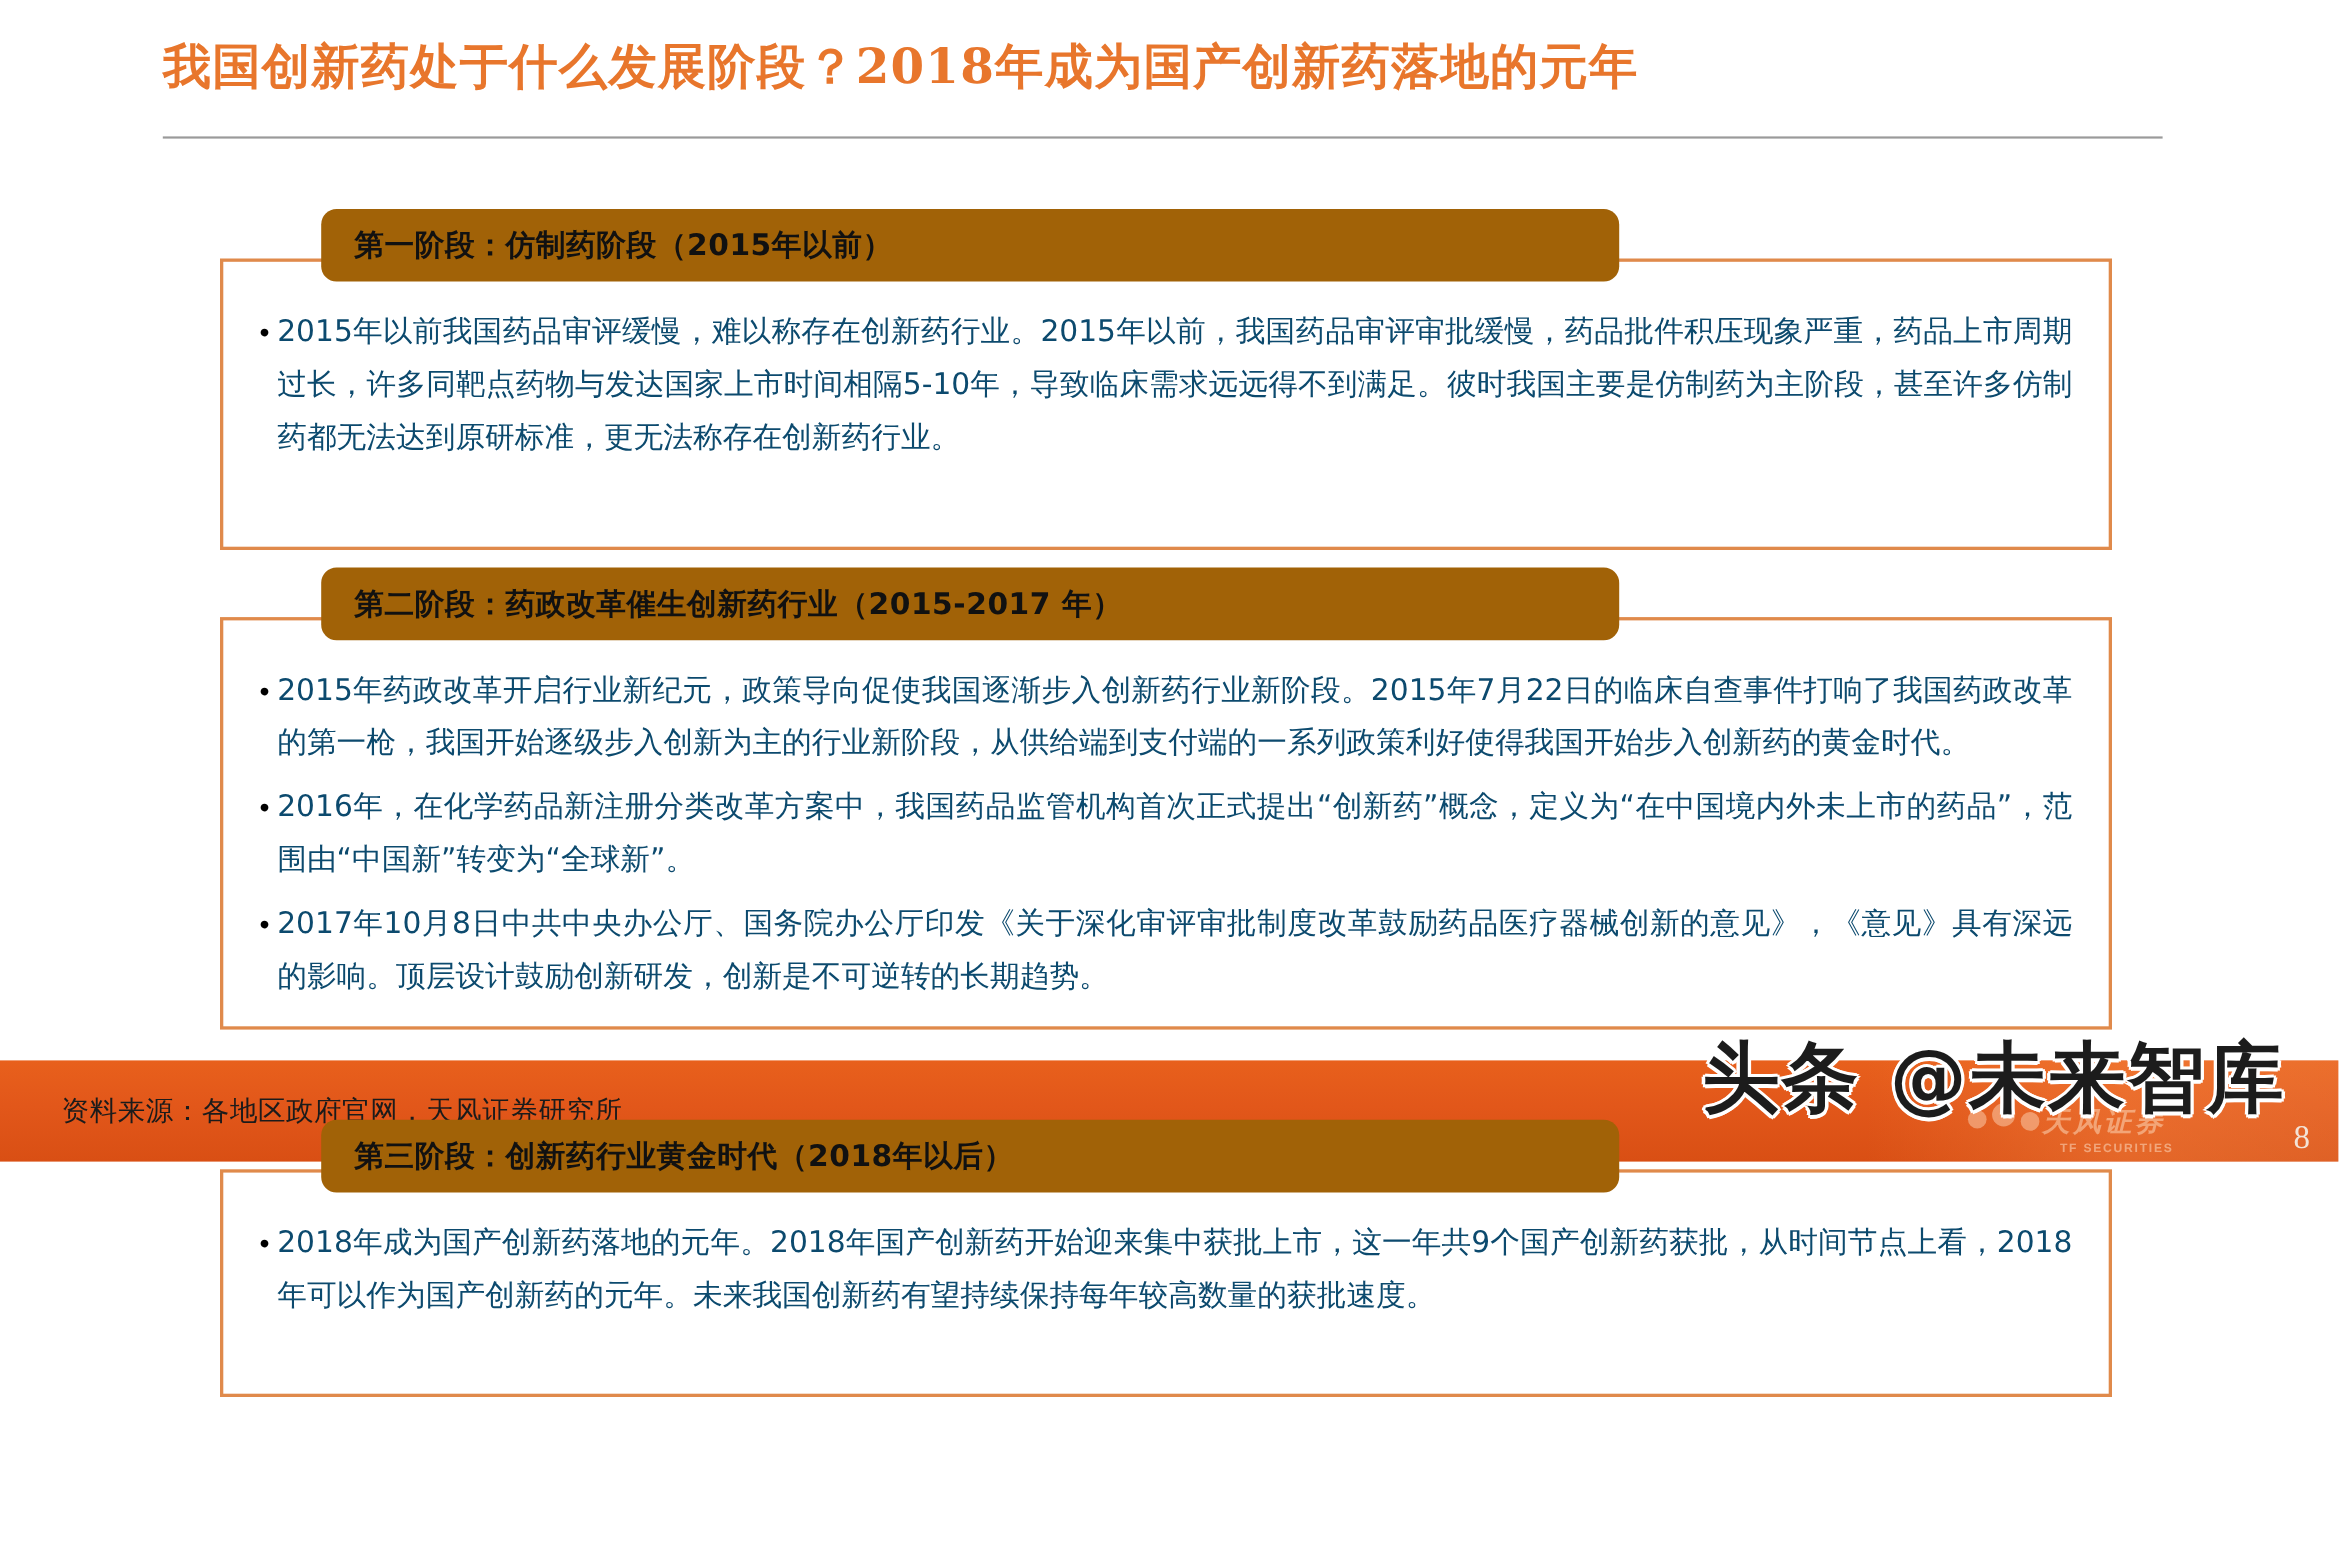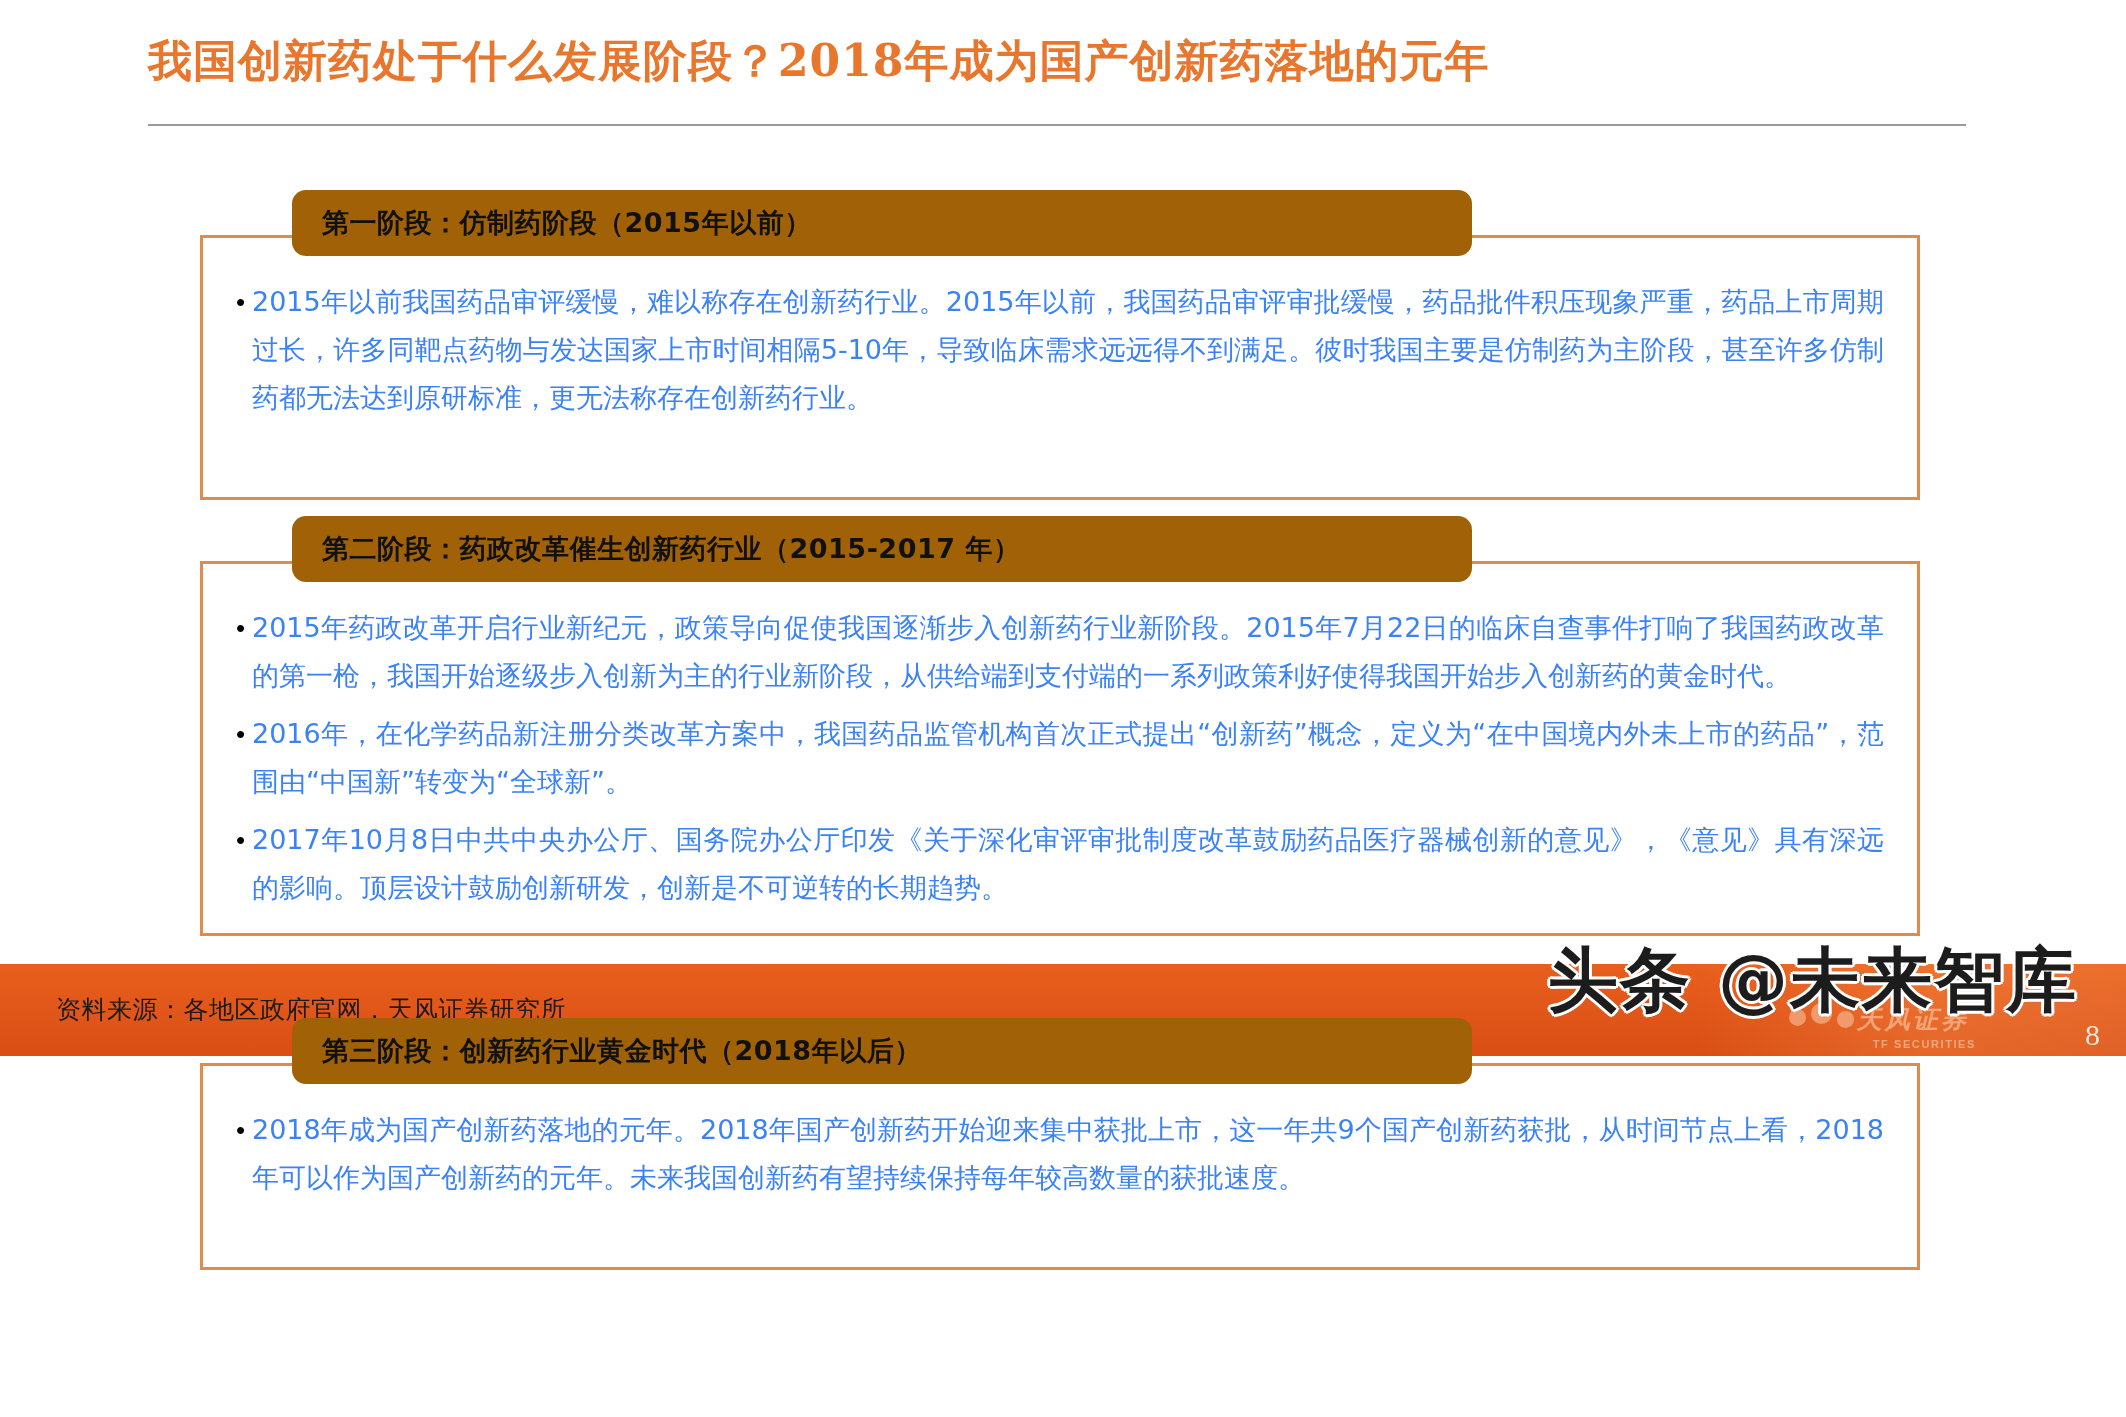--- a/index.html
+++ b/index.html
@@ -98,21 +98,21 @@
     color: #000;
     width: 14px;
     margin-right: 2px;
     text-align: left;
   }
   .bullet-text {
     flex: 1 1 auto;
     font-family: "DejaVu Sans", "Liberation Sans", sans-serif;
     font-size: 27px;
     line-height: 48px;
-    color: #3b82f6;
+    color: #0c4a6e;
     text-align: justify;
     text-justify: inter-character;
     letter-spacing: 0px;
   }
 
   
   #stage-1 { top: 190px; height: 310px; }
   #stage-1 .stage-box { top: 45px; height: 265px; }
   #stage-1 .stage-body { top: 88px; }
 

